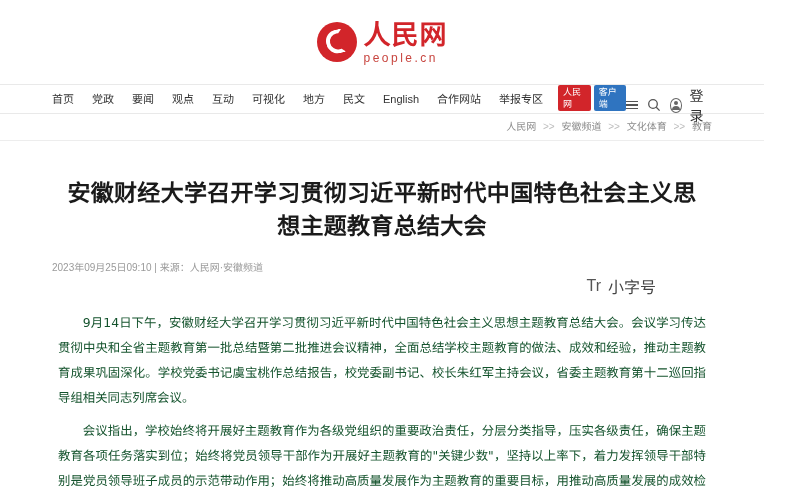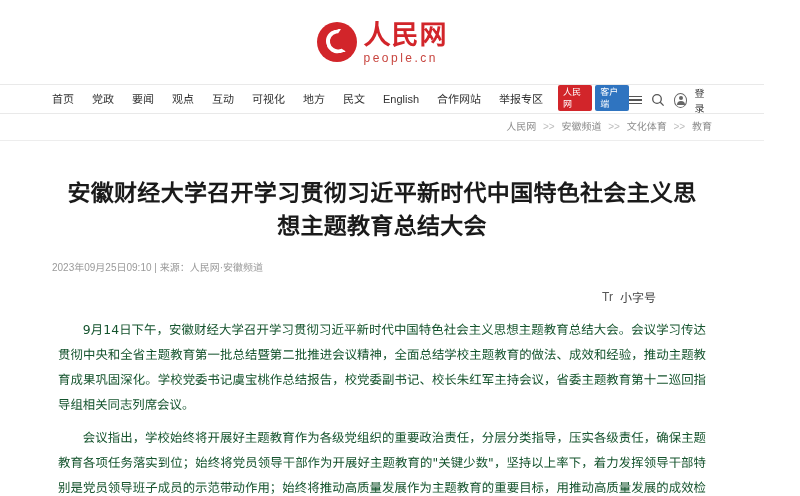--- a/index.html
+++ b/index.html
@@ -146,21 +146,21 @@
   .hamburger span {
     display: block;
     height: 1.5px;
     background: #555;
     width: 100%;
   }
   .login {
     display: inline-flex;
     align-items: center;
     gap: 7px;
-    font-size: 10px;
+    font-size: 14px;
     color: #333;
   }
   .person-icon {
     width: 13px;
     height: 13px;
     border: 1px solid #666;
     border-radius: 50%;
     position: relative;
     display: inline-block;
   }
@@ -214,26 +214,25 @@
     letter-spacing: 0.3px;
     font-family: "DejaVu Sans", "Liberation Sans", sans-serif;
   }
   .meta {
     margin-top: 16px;
     text-align: left;
     font-size: 10px;
     color: #9a9a9a;
   }
   .tools {
-    margin-top: 14px;
     display: flex;
     justify-content: flex-end;
     align-items: center;
     gap: 7px;
-    font-size: 12px;
+    font-size: 16px;
     color: #666;
     padding-right: 56px;
   }
   .tool-label { color: #555; }
   .font-small {
     color: #444;
   }
   .body {
     margin-top: 12px;
     padding: 0 6px;

